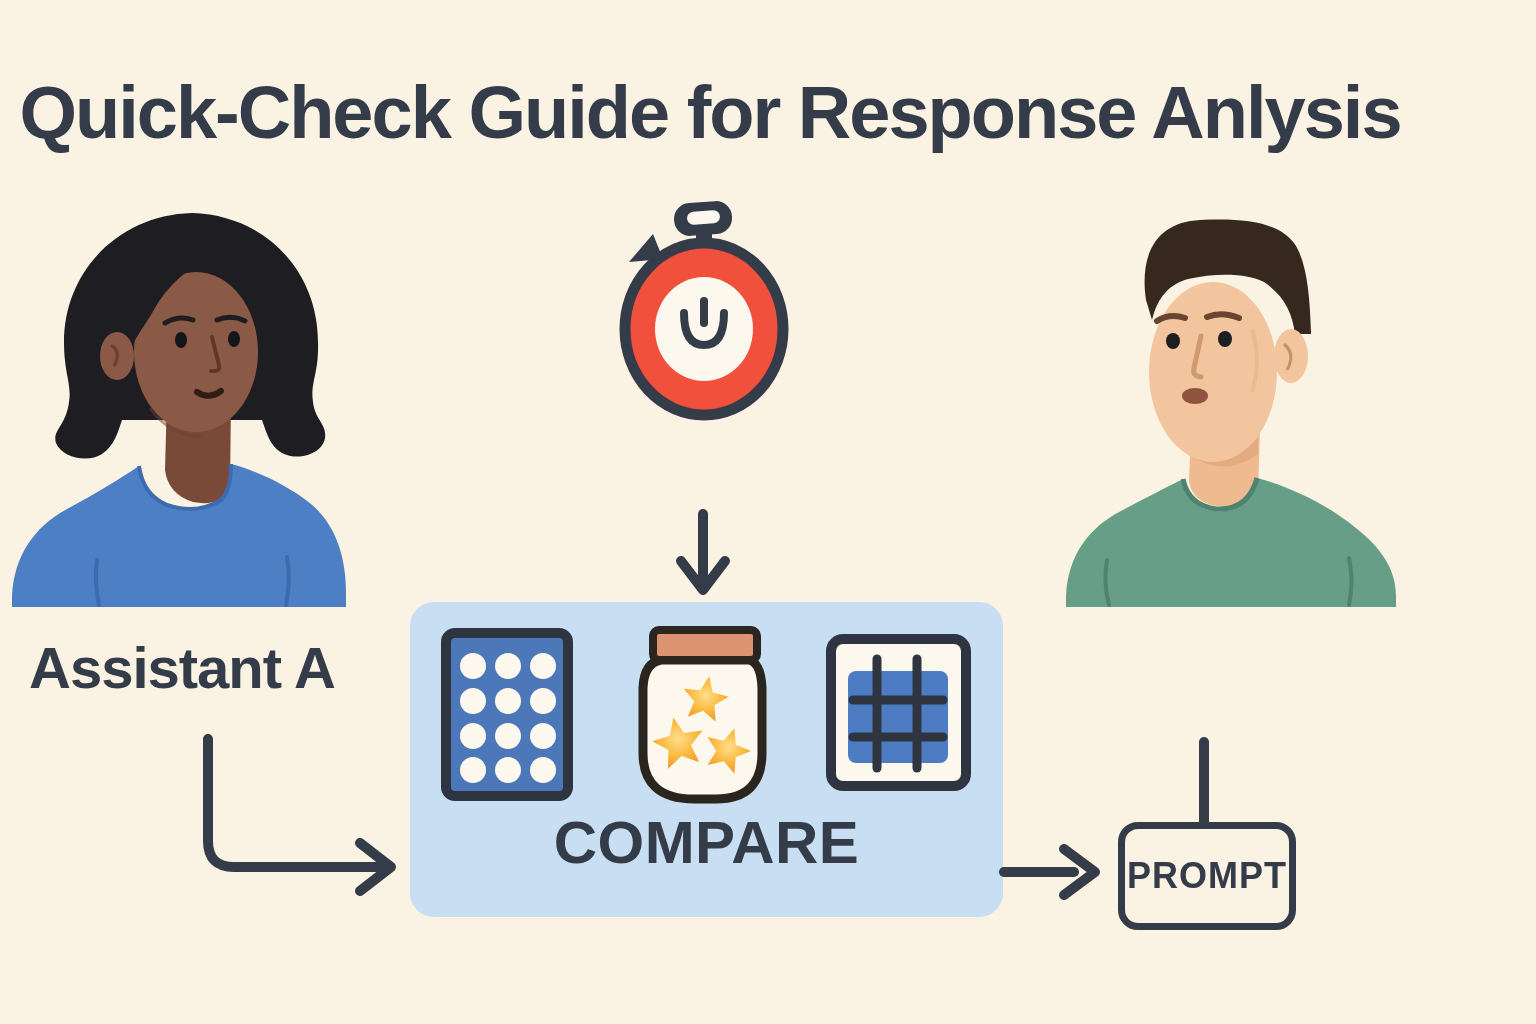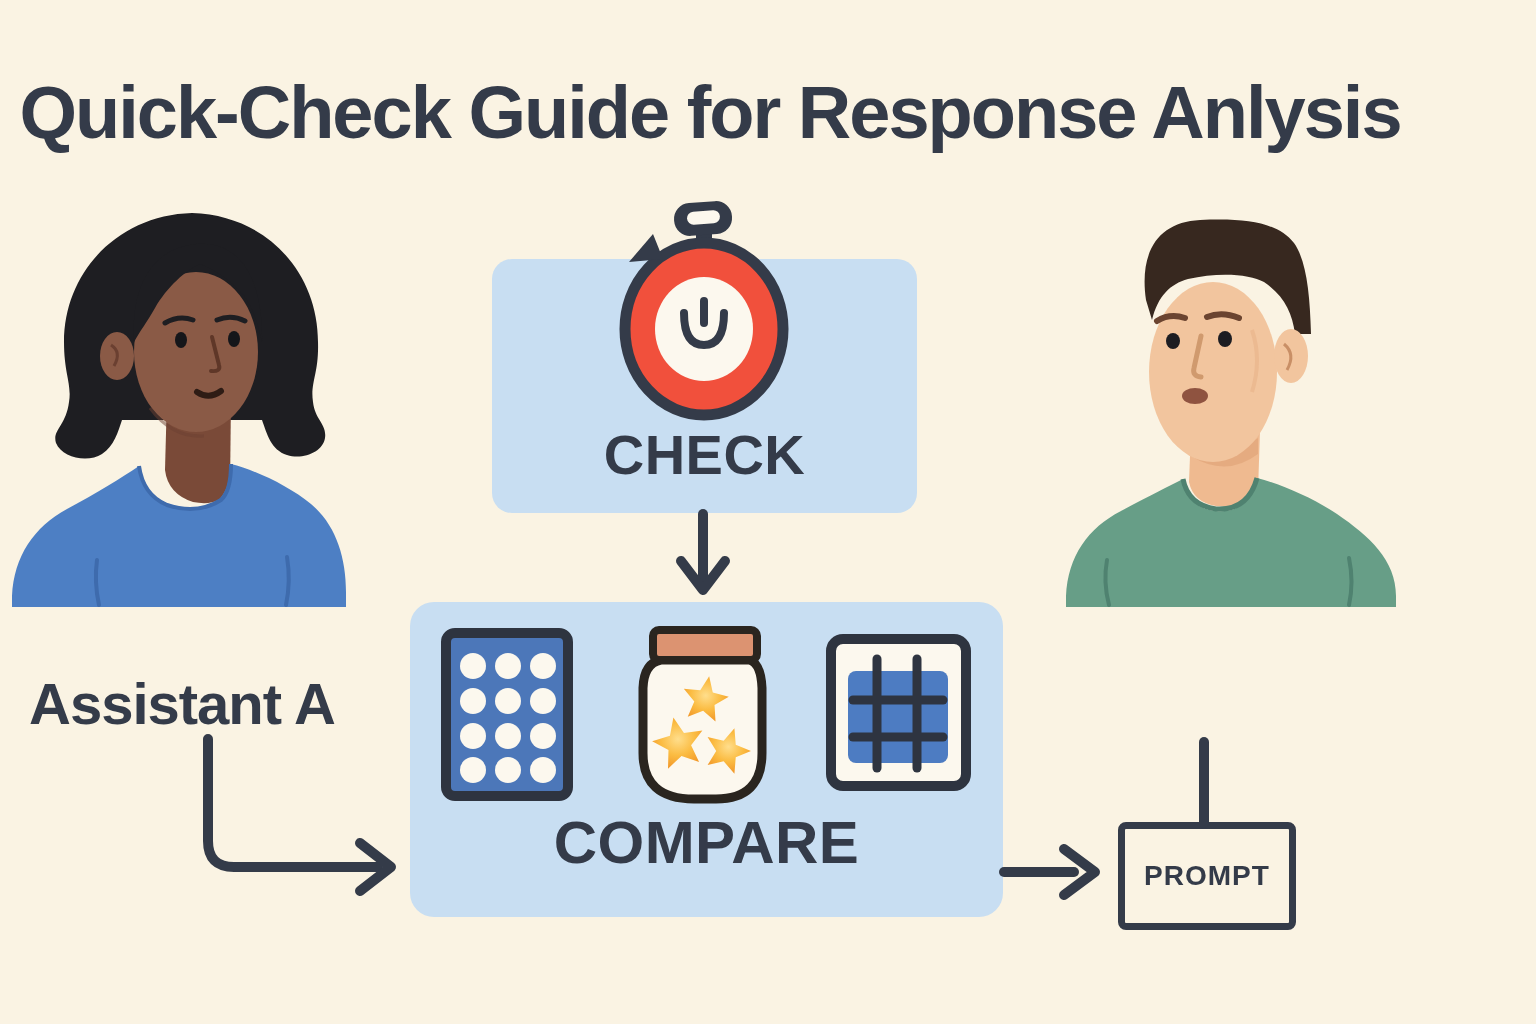--- a/index.html
+++ b/index.html
@@ -22,44 +22,41 @@
   #compare-box { left:410px; top:602px; width:593px; height:315px; border-radius:24px; }
   .panel-label {
     position:absolute; left:0; right:0; text-align:center;
     font-weight:bold; color:var(--ink, #343B49);
   }
   #check-box .panel-label   { bottom:26px; font-size:56px; letter-spacing:0.5px; }
   #compare-box .panel-label { bottom:40px; font-size:60px; letter-spacing:0.5px;text-align:center; }
   #prompt-box {
     position:absolute; z-index:1;
     left:1118px; top:822px; width:178px; height:108px;
-    border:7px solid var(--ink, #343B49); border-radius:8px;
+    border:7px solid var(--ink, #343B49); border-radius:20px;
     display:flex; align-items:center; justify-content:center;
-    font-weight:bold; font-size:28px; letter-spacing:1px;
+    font-weight:bold; font-size:36px; letter-spacing:1px;
     color:var(--ink, #343B49); box-sizing:border-box;
   }
   .figure-label {
     position:absolute; z-index:3; width:320px; text-align:center;
     font-weight:bold; font-size:58px; letter-spacing:-1px;
-    color:var(--ink, #343B49); white-space:nowrap;margin-top:36px;
+    color:var(--ink, #343B49); white-space:nowrap;
   }
   #label-a { left:22px;   top:634px; }
   #label-b { left:1078px; top:634px; }
   #scene { position:absolute; inset:0; z-index:2; pointer-events:none; }
 </style>
 </head>
 <body>
 
 <div class="stage">
 
   <div class="title">Quick-Check Guide for Response Anlysis</div>
 
-  <div class="panel" id="check-box">
-    <div class="panel-label">CHECK</div>
-  </div>
 
   <div class="panel" id="compare-box">
     <div class="panel-label">COMPARE</div>
   </div>
 
   <div id="prompt-box">
     <span>PROMPT</span>
   </div>
 
   <div class="figure-label" id="label-a">Assistant A</div>

